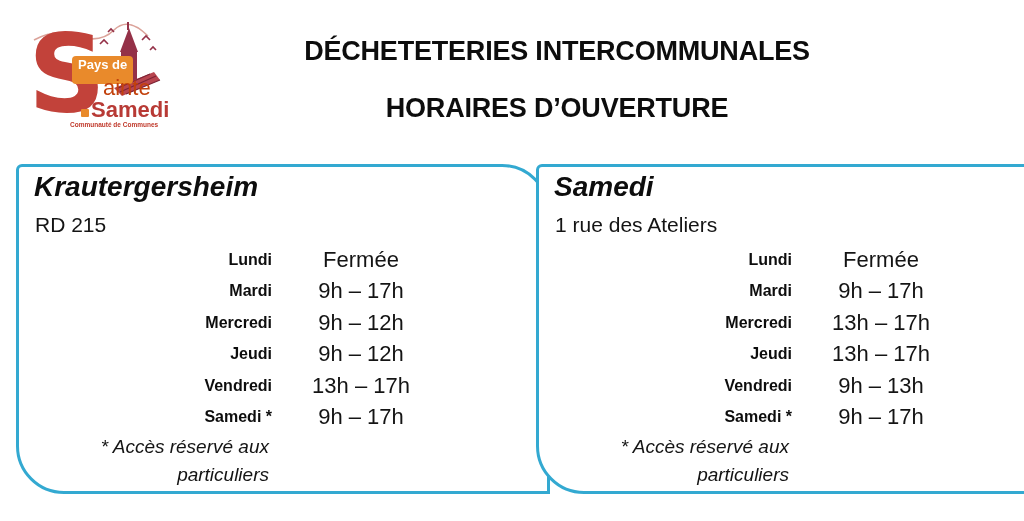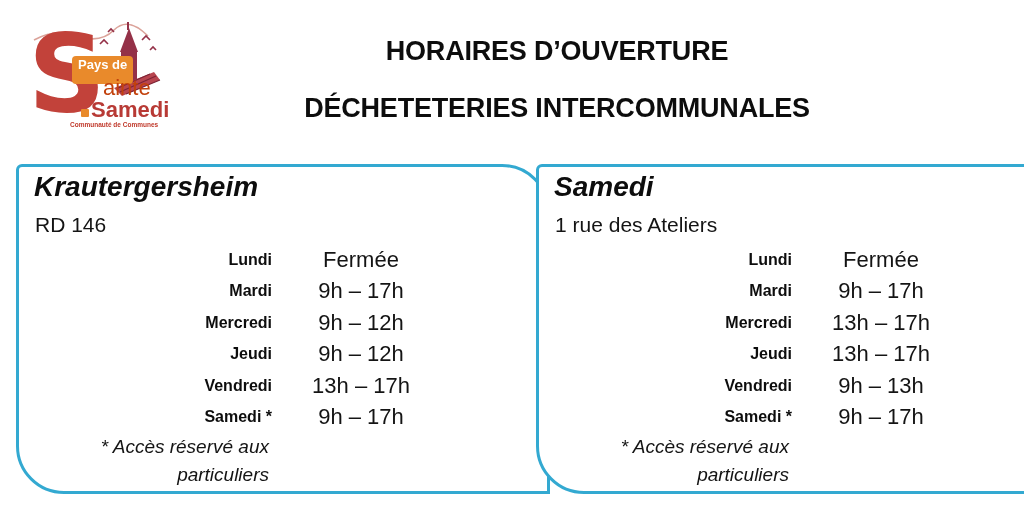--- a/index.html
+++ b/index.html
@@ -89,27 +89,27 @@
       </g>
     </svg>
     <span class="logo-s">S</span>
     <span class="logo-pays">Pays de</span>
     <span class="logo-ainte">ainte</span>
     <span class="logo-odile">Samedi</span>
     <span class="logo-sub">Communauté de Communes</span>
   </div>
 
   <div class="header">
+    <div class="title-line">DÉCHETETERIES INTERCOMMUNALES</div>
     <div class="title-line">HORAIRES D’OUVERTURE</div>
-    <div class="title-line">DÉCHETETERIES INTERCOMMUNALES</div>
   </div>
 
   <section class="box box-left">
     <h2 class="loc-name">Krautergersheim</h2>
-    <div class="loc-address">RD 146</div>
+    <div class="loc-address">RD 215</div>
     <div class="schedule">
       <div class="row">
         <span class="day">Lundi</span>
         <span class="time">Fermée</span>
       </div>
       <div class="row">
         <span class="day">Mardi</span>
         <span class="time">9h – 17h</span>
       </div>
       <div class="row">

